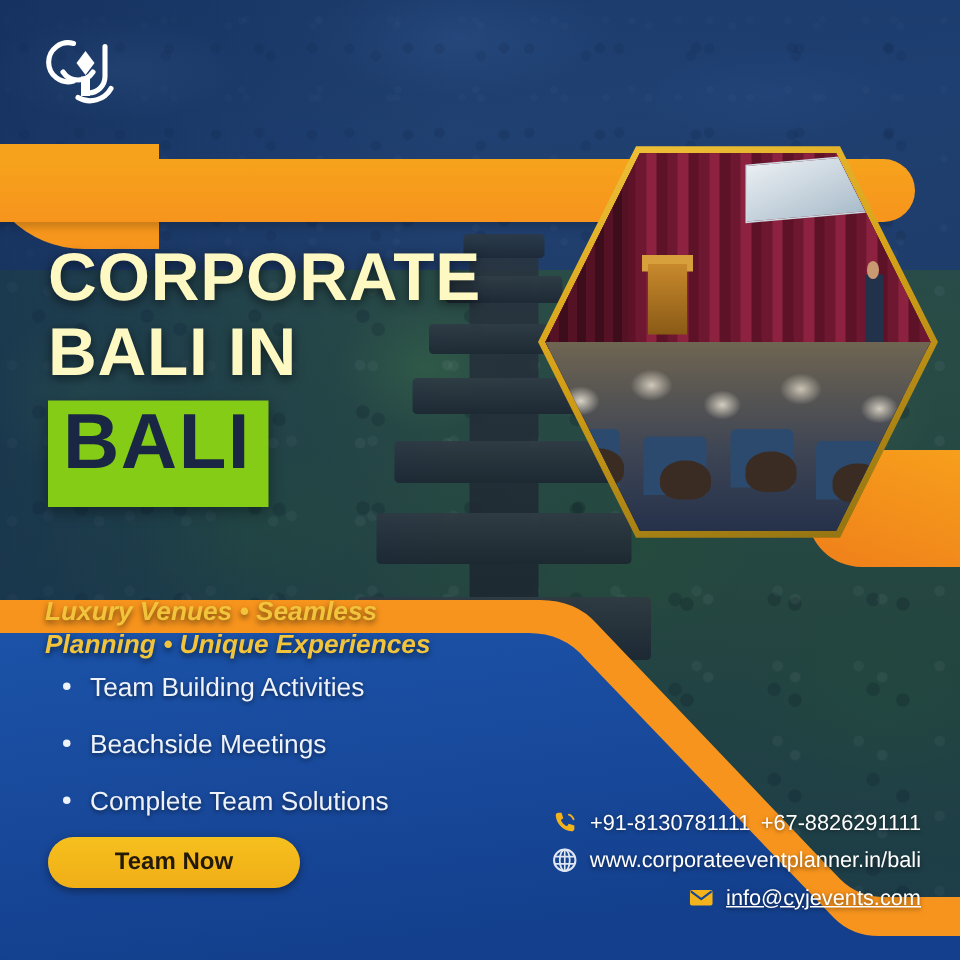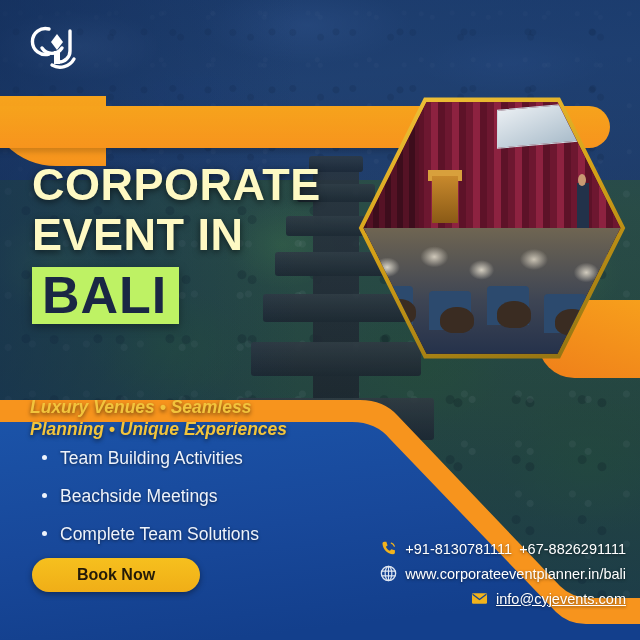--- a/index.html
+++ b/index.html
@@ -93,21 +93,21 @@
   }
 
   
   .lower-band{
     position:absolute;left:0;top:330px;width:640px;height:310px;z-index:5;
   }
   .blue-panel{
     position:absolute;left:0;top:350px;width:640px;height:290px;z-index:6;
   }
   .contact-block{
-    position:absolute;right:14px;bottom:26px;width:300px;z-index:9;
+    position:absolute;right:26px;bottom:26px;width:300px;z-index:9;
     text-align:left;
   }
 
   
   .hex-wrap{
     position:absolute;left:356px;top:92px;width:272px;height:272px;z-index:7;
   }
   .hex-border,.hex-photo{
     position:absolute;inset:0;
     clip-path:polygon(25% 2%,75% 2%,99% 50%,75% 98%,25% 98%,1% 50%);
@@ -180,23 +180,23 @@
   
   .headline{
     position:absolute;left:32px;top:160px;z-index:8;width:330px;
   }
   .headline .l1,.headline .l2{
     display:block;color:#fef9c3;font-weight:bold;font-size:45px;line-height:50px;
     letter-spacing:.5px;text-shadow:0 2px 7px rgba(0,0,0,.58);
   }
   .bali-row{margin-top:7px;}
   .bali{
-    display:inline-block;background:#bef264;color:#1a2744;
+    display:inline-block;background:#84cc16;color:#1a2744;
     font-weight:bold;font-size:52px;line-height:54px;
-    padding:1px 12px 2px 10px;letter-spacing:1px;
+    padding:1px 12px 16px 10px;letter-spacing:1px;
     box-shadow:0 3px 9px rgba(0,0,0,.35);
   }
 
   
   .tagline{
     position:absolute;left:30px;top:396px;z-index:9;width:300px;
     color:#f2c43c;font-weight:bold;font-style:italic;font-size:17.5px;
     line-height:22px;text-shadow:0 2px 4px rgba(0,0,0,.55);
   }
   .bullets{
@@ -301,35 +301,35 @@
       <path d="M24,30 A12,12 0 0 0 44,30"></path>
       <path d="M52,13 L52,33 A11,11 0 0 1 41,44"></path>
       <path d="M34,47 A16,16 0 0 0 56,41"></path>
     </g>
     <path d="M39,16 L45,24 L39,32 L33,24 Z" fill="#ffffff"></path>
     <path d="M36,33 L42,33 L42,46 L36,46 Z" fill="#ffffff"></path>
   </svg>
 
   <div class="headline">
     <span class="l1">CORPORATE</span>
-    <span class="l2">EVENT IN</span>
+    <span class="l2">BALI IN</span>
     <div class="bali-row">
       <span class="bali">BALI</span>
     </div>
   </div>
 
   <div class="tagline">Luxury Venues • Seamless Planning • Unique Experiences</div>
 
   <ul class="bullets">
     <li>Team Building Activities</li>
     <li>Beachside Meetings</li>
     <li>Complete Team Solutions</li>
   </ul>
 
-  <button class="cta">Book Now</button>
+  <button class="cta">Team Now</button>
 
   <div class="contact-block">
 
     <div class="crow">
       <svg class="ico" viewBox="0 0 24 24">
         <path d="M6.6,3.5 L9.3,3.5 L10.8,8.2 L8.7,9.7 C9.6,12 11.6,14 13.9,14.9 L15.4,12.8 L20.1,14.3 L20.1,17 C20.1,18.3 19,19.3 17.7,19.2 C10.6,18.6 5,13 4.4,5.9 C4.3,4.6 5.3,3.5 6.6,3.5 Z" fill="#f2b31c"></path>
         <path d="M15.5,5.2 A6,6 0 0 1 19.4,9.1" fill="none" stroke="#f2b31c" stroke-width="1.5" stroke-linecap="round"></path>
       </svg>
       <span class="txt">+91-8130781111</span>
       <span class="txt">+67-8826291111</span>

